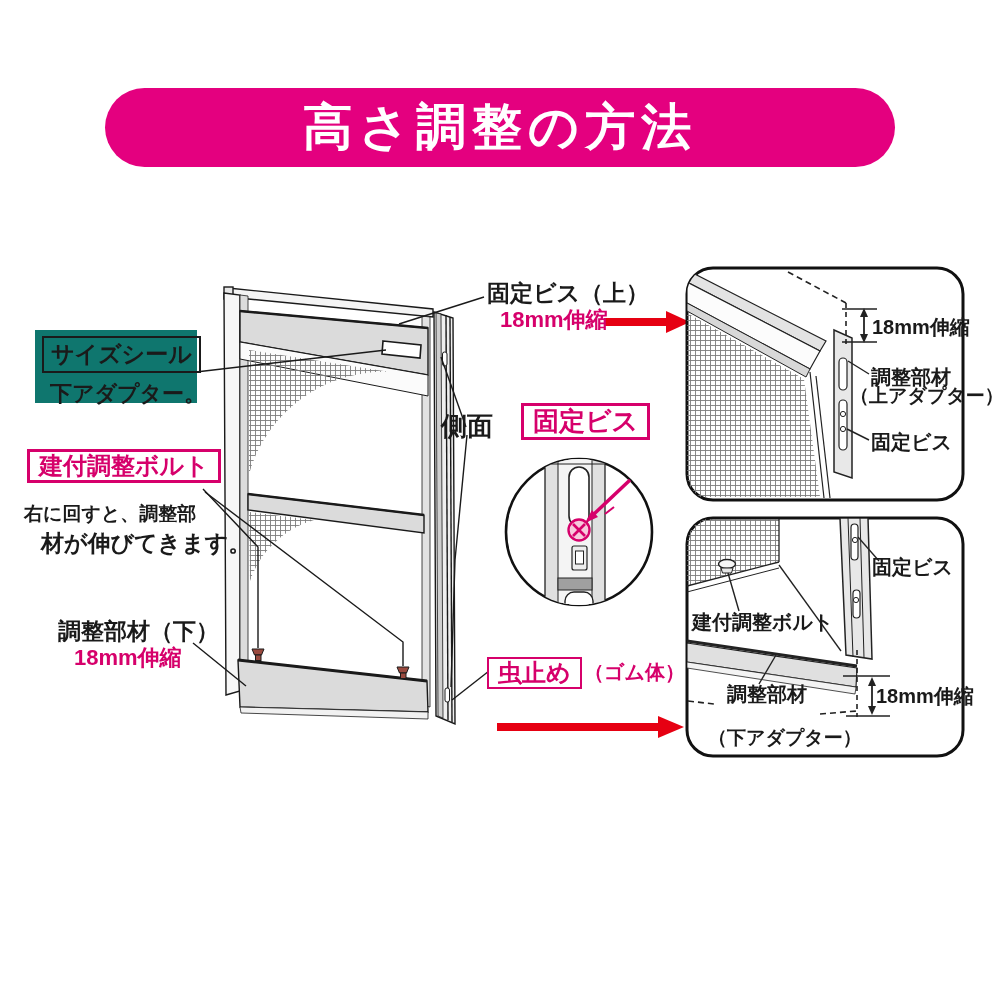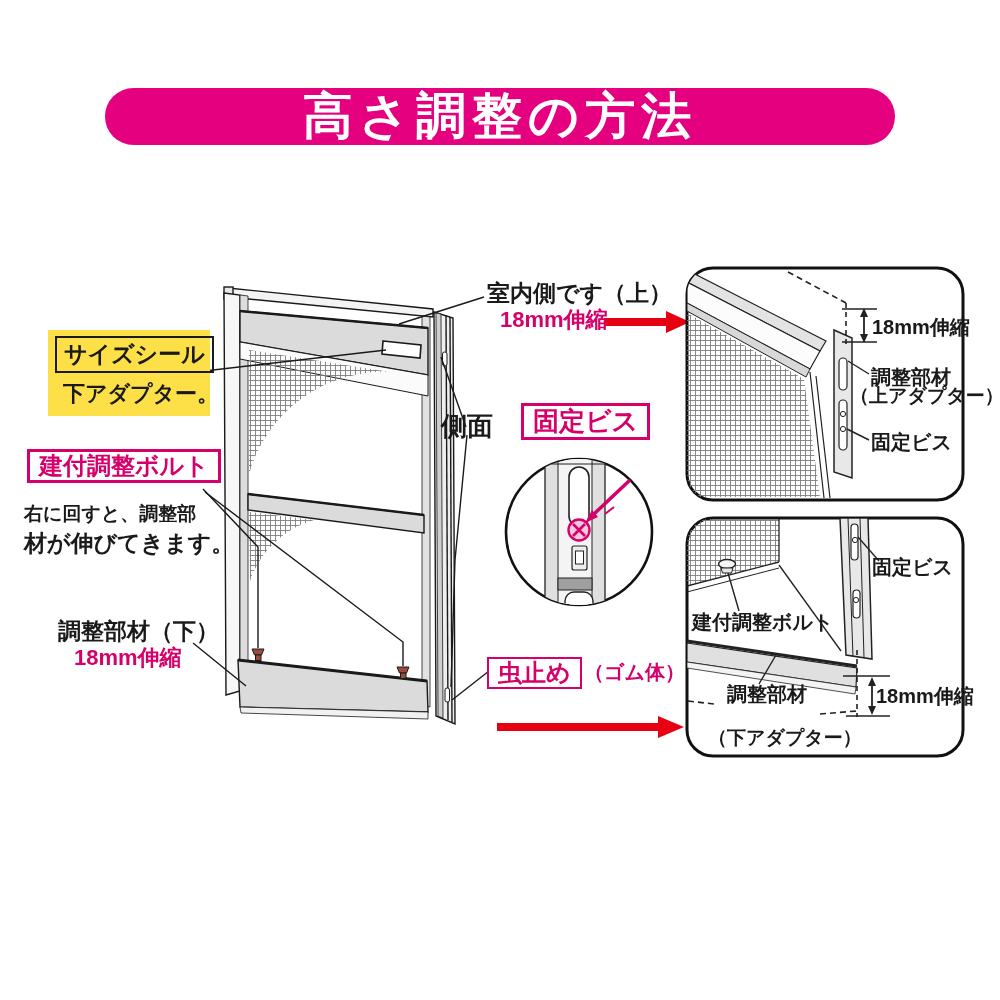--- a/index.html
+++ b/index.html
@@ -1,25 +1,25 @@
 <!DOCTYPE html>
 <html><head>
 <meta charset="utf-8">
 <style>
   html,body{margin:0;padding:0;background:#fff;}
   #stage{position:relative;width:1000px;height:1000px;background:#fff;overflow:hidden;
          font-family:"Liberation Sans","DejaVu Sans",sans-serif;}
   #art{position:absolute;left:0;top:0;}
-  .banner{position:absolute;left:105px;top:88px;width:790px;height:57px;background:#E4007F;
+  .banner{position:absolute;left:105px;top:88px;width:790px;height:79px;background:#E4007F;
           border-radius:40px;display:flex;align-items:center;justify-content:center;}
   .banner span{color:#fff;font-size:50px;font-weight:bold;letter-spacing:6px;}
   .lbl{position:absolute;font-weight:bold;color:#1a1a1a;white-space:nowrap;line-height:1.1;}
   .magenta{color:#D6006B;}
   .mbox{border:3px solid #D6006B;background:#fff;padding:1px 9px;}
-  .pinkpanel{position:absolute;left:48px;top:330px;width:162px;height:86px;background:#fde047;}
+  .pinkpanel{position:absolute;left:35px;top:330px;width:162px;height:73px;background:#0f766e;}
   .sealbox{position:absolute;left:7px;top:6px;border:2px solid #1a1a1a;padding:1px 7px;
            font-weight:bold;font-size:23px;color:#1a1a1a;white-space:nowrap;}
   .sealnote{position:absolute;left:15px;top:49px;font-weight:bold;font-size:22px;color:#1a1a1a;white-space:nowrap;}
 </style>
 </head>
 <body>
 
 <div id="stage">
 
   <svg id="art" width="1000" height="1000" viewBox="0 0 1000 1000">
@@ -194,26 +194,26 @@
     <span>高さ調整の方法</span>
   </div>
 
   <div class="pinkpanel">
     <div class="sealbox">サイズシール</div>
     <div class="sealnote">下アダプター。</div>
   </div>
 
   <div class="lbl mbox magenta" style="left:27px;top:449px;font-size:24px;">建付調整ボルト</div>
   <div class="lbl" style="left:24px;top:504px;font-size:19px;">右に回すと、調整部</div>
-  <div class="lbl" style="left:24px;top:531px;font-size:23px;">材が伸びてきます。</div>
+  <div class="lbl" style="left:41px;top:531px;font-size:23px;">材が伸びてきます。</div>
 
   <div class="lbl" style="left:58px;top:619px;font-size:23px;text-align:center;">調整部材（下）</div>
   <div class="lbl magenta" style="left:74px;top:646px;font-size:22px;">18mm伸縮</div>
 
-  <div class="lbl" style="left:487px;top:281px;font-size:23px;">室内側です（上）</div>
+  <div class="lbl" style="left:487px;top:281px;font-size:23px;">固定ビス（上）</div>
   <div class="lbl magenta" style="left:500px;top:308px;font-size:22px;">18mm伸縮</div>
 
   <div class="lbl" style="left:441px;top:412px;font-size:26px;">側面</div>
   <div class="lbl mbox magenta" style="left:521px;top:403px;font-size:26px;">固定ビス</div>
 
   <div class="lbl mbox magenta" style="left:487px;top:657px;font-size:24px;border-width:2px;">虫止め</div>
   <div class="lbl magenta" style="left:584px;top:661px;font-size:20px;">（ゴム体）</div>
 
   <div class="lbl" style="left:872px;top:316px;font-size:20px;">18mm伸縮</div>
   <div class="lbl" style="left:871px;top:366px;font-size:20px;">調整部材</div>

